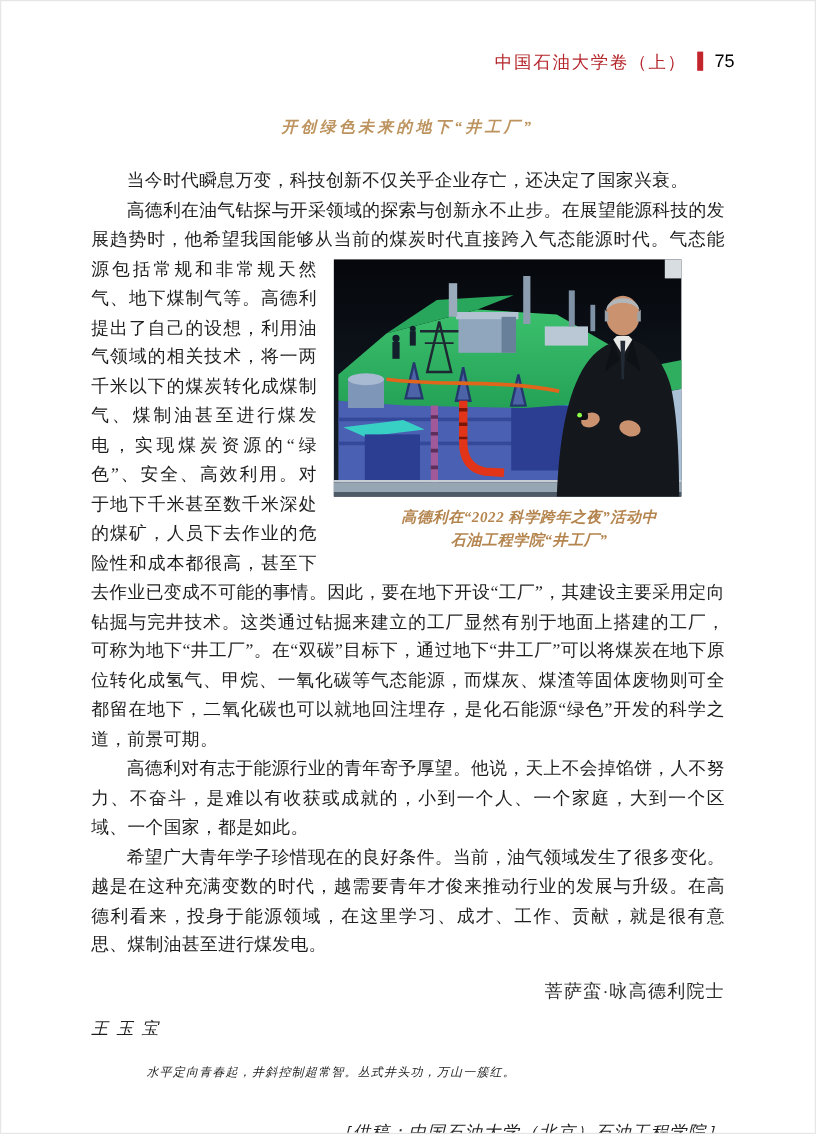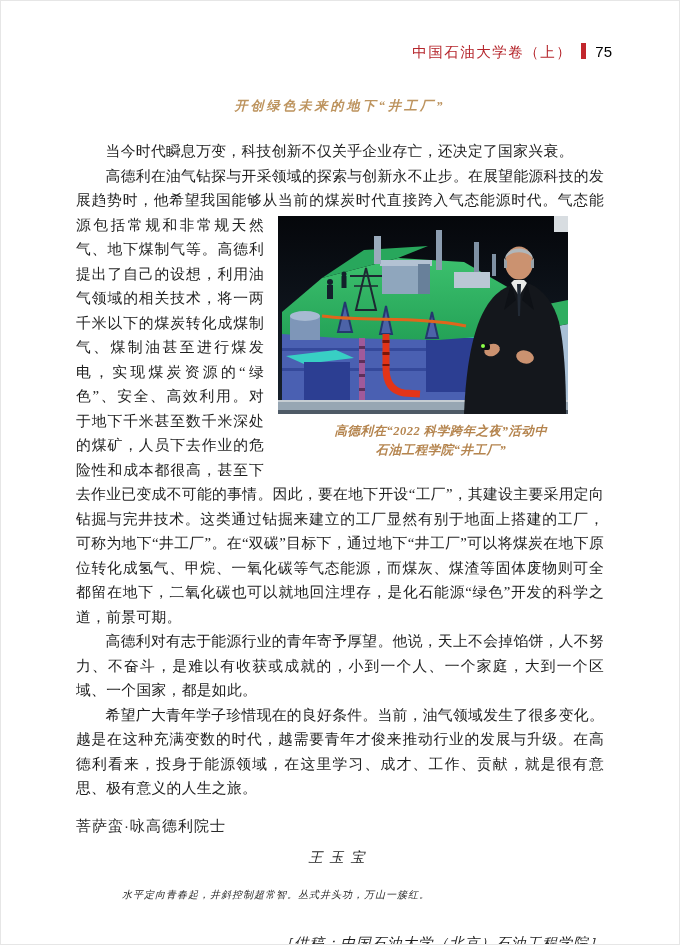--- a/index.html
+++ b/index.html
@@ -32,24 +32,24 @@
   .figure { float:right; width:326px; margin:3px 0 6px 14px; text-indent:0; display:block; }
   .photo { display:block; width:290px; height:198px; line-height:0; }
   .photo svg { display:block; }
   .caption { display:block; text-align:center; color:#b5854f; font-weight:bold;
     font-style:italic; font-size:12.5px; line-height:19px; margin-top:8px; letter-spacing:0.5px; }
   .cap-line { display:block; }
 
   
   .poem { margin-top:16px; }
   .poem-title {
-    text-align:left; font-family:"Liberation Sans","DejaVu Sans",sans-serif;
+    text-align:right; font-family:"Liberation Sans","DejaVu Sans",sans-serif;
     font-size:15px; color:#2a2a2a; letter-spacing:1px;
   }
-  .poem-author { text-align:center; font-style:italic; font-size:14px; letter-spacing:7px; margin-top:13px; }
+  .poem-author { text-align:left; font-style:italic; font-size:14px; letter-spacing:7px; margin-top:13px; }
   .poem-body { margin-top:14px; padding-left:46px; font-style:italic; font-size:10px; letter-spacing:1px; }
   .poem-line { line-height:27px; }
 
   .attribution { text-align:right; font-style:italic; font-size:14.5px; letter-spacing:1px; margin-top:26px; }
 </style>
 </head>
 <body>
 
 <div class="page">
 
@@ -148,21 +148,21 @@
         </g>
       </svg>
             </span>
             <span class="caption">
               <span class="cap-line">高德利在“2022 科学跨年之夜”活动中</span>
               <span class="cap-line">石油工程学院“井工厂”</span>
             </span>
           </span><span>非常规天然气、地下煤制气等。高德利提出了自己的设想，利用油气领域的相关技术，将一两千米以下的煤炭转化成煤制气、煤制油甚至进行煤发电，实现煤炭资源的“绿色”、安全、高效利用。对于地下千米甚至数千米深处的煤矿，人员下去作业的危险性和成本都很高，甚至下去作业已变成不可能的事情。因此，要在地下开设“工厂”，其建设主要采用定向钻掘与完井技术。这类通过钻掘来建立的工厂显然有别于地面上搭建的工厂，可称为地下“井工厂”。在“双碳”目标下，通过地下“井工厂”可以将煤炭在地下原位转化成氢气、甲烷、一氧化碳等气态能源，而煤灰、煤渣等固体废物则可全都留在地下，二氧化碳也可以就地回注埋存，是化石能源“绿色”开发的科学之道，前景可期。</span></p>
 
       <p>高德利对有志于能源行业的青年寄予厚望。他说，天上不会掉馅饼，人不努力、不奋斗，是难以有收获或成就的，小到一个人、一个家庭，大到一个区域、一个国家，都是如此。</p>
-      <p>希望广大青年学子珍惜现在的良好条件。当前，油气领域发生了很多变化。越是在这种充满变数的时代，越需要青年才俊来推动行业的发展与升级。在高德利看来，投身于能源领域，在这里学习、成才、工作、贡献，就是很有意思、极有意义的人生之旅。</p>
+      <p>希望广大青年学子珍惜现在的良好条件。当前，油气领域发生了很多变化。越是在这种充满变数的时代，越需要青年才俊来推动行业的发展与升级。在高德利看来，投身于能源领域，在这里学习、成才、工作、贡献，就是很有意思、煤制油甚至进行煤发电。</p>
     </div>
 
     <div class="poem">
       <div class="poem-title">菩萨蛮·咏高德利院士</div>
       <div class="poem-author">王玉宝</div>
       <div class="poem-body">
         <div class="poem-line">水平定向青春起，井斜控制超常智。丛式井头功，万山一簇红。</div>
       </div>
     </div>
 

